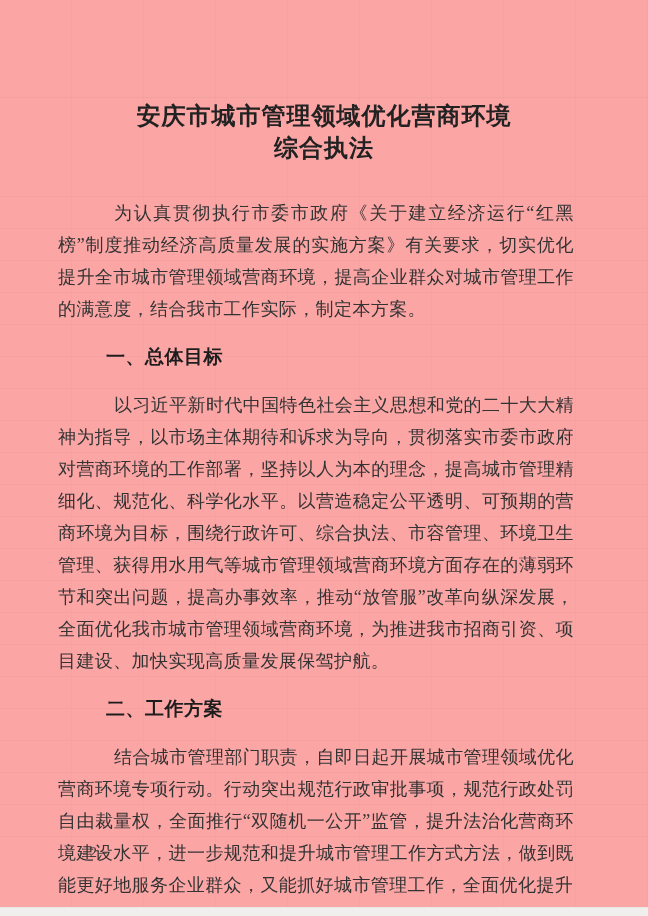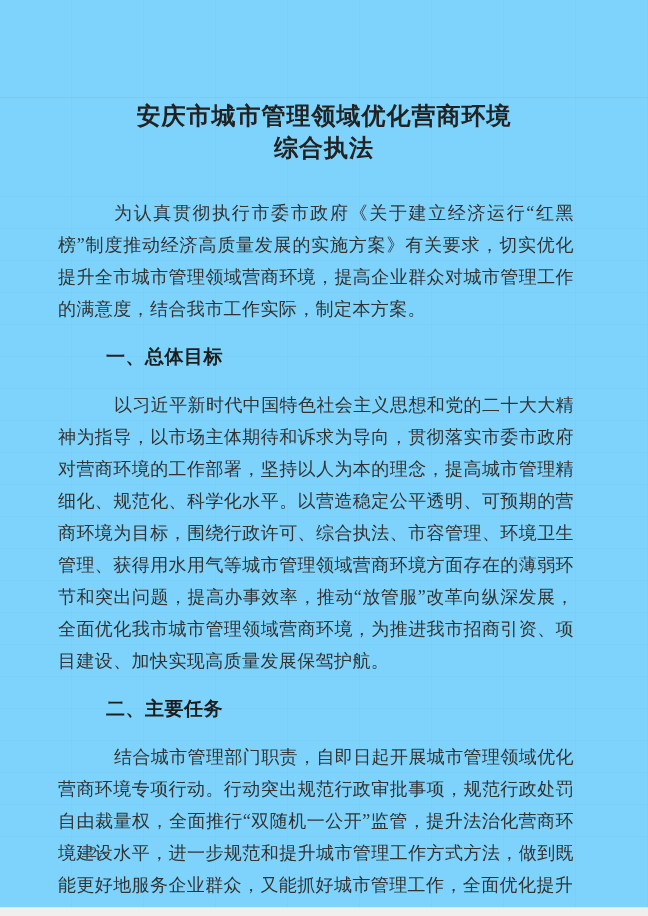--- a/index.html
+++ b/index.html
@@ -4,21 +4,21 @@
 <style>
   html, body {
     margin: 0;
     padding: 0;
     background: #ffffff;
   }
   .page {
     position: relative;
     width: 648px;
     height: 916px;
-    background: #7dd3fc;
+    background: #fca5a5;
     overflow: hidden;
     color: #2f2f2f;
     font-family: "Liberation Serif", "DejaVu Serif", serif;
   }
   
   .scan-seams {
     position: absolute;
     inset: 0;
     background: repeating-linear-gradient(
       90deg,
@@ -124,20 +124,20 @@
     <span class="title-line">综合执法</span>
   </h1>
 
   <div class="doc-body">
     <p class="body-para">为认真贯彻执行市委市政府《关于建立经济运行“红黑榜”制度推动经济高质量发展的实施方案》有关要求，切实优化提升全市城市管理领域营商环境，提高企业群众对城市管理工作的满意度，结合我市工作实际，制定本方案。</p>
 
     <h2 class="section-heading">一、总体目标</h2>
 
     <p class="body-para">以习近平新时代中国特色社会主义思想和党的二十大大精神为指导，以市场主体期待和诉求为导向，贯彻落实市委市政府对营商环境的工作部署，坚持以人为本的理念，提高城市管理精细化、规范化、科学化水平。以营造稳定公平透明、可预期的营商环境为目标，围绕行政许可、综合执法、市容管理、环境卫生管理、获得用水用气等城市管理领域营商环境方面存在的薄弱环节和突出问题，提高办事效率，推动“放管服”改革向纵深发展，全面优化我市城市管理领域营商环境，为推进我市招商引资、项目建设、加快实现高质量发展保驾护航。</p>
 
-    <h2 class="section-heading">二、主要任务</h2>
+    <h2 class="section-heading">二、工作方案</h2>
 
     <p class="body-para">结合城市管理部门职责，自即日起开展城市管理领域优化营商环境专项行动。行动突出规范行政审批事项，规范行政处罚自由裁量权，全面推行“双随机一公开”监管，提升法治化营商环境建设水平，进一步规范和提升城市管理工作方式方法，做到既能更好地服务企业群众，又能抓好城市管理工作，全面优化提升</p>
   </div>
 
   <div class="page-number">–2–</div>
 
 </div>
 
 </body></html>

